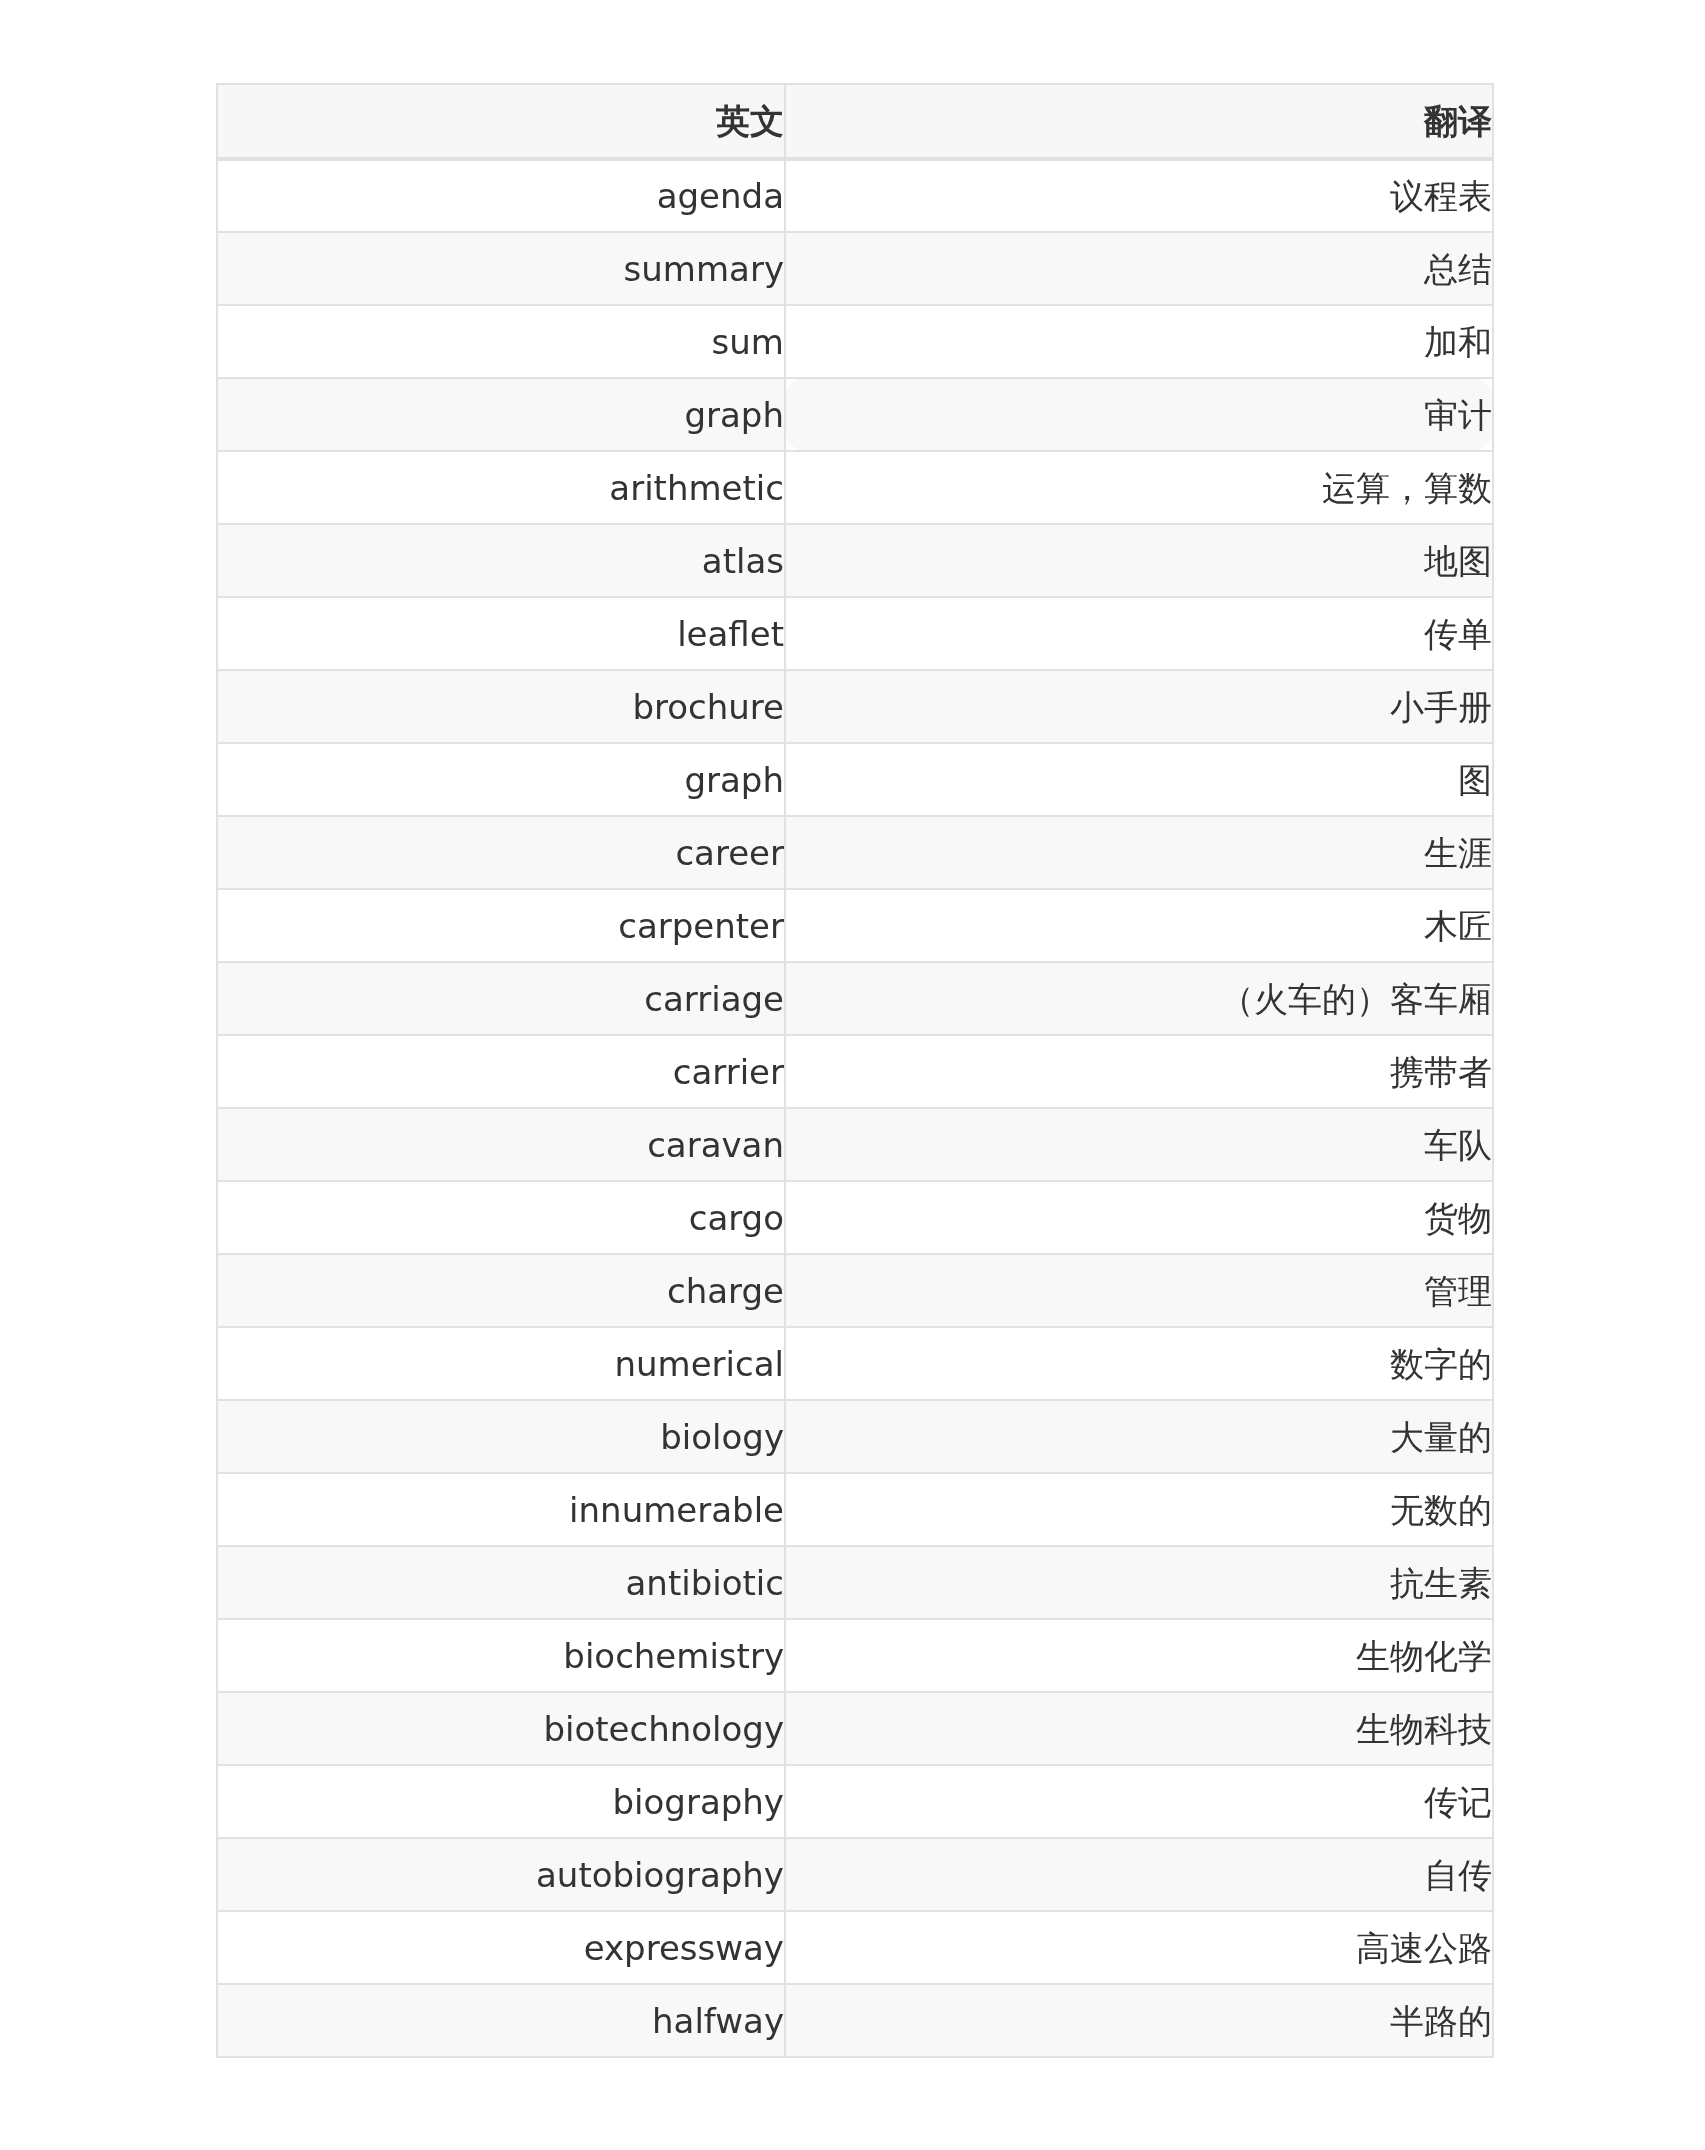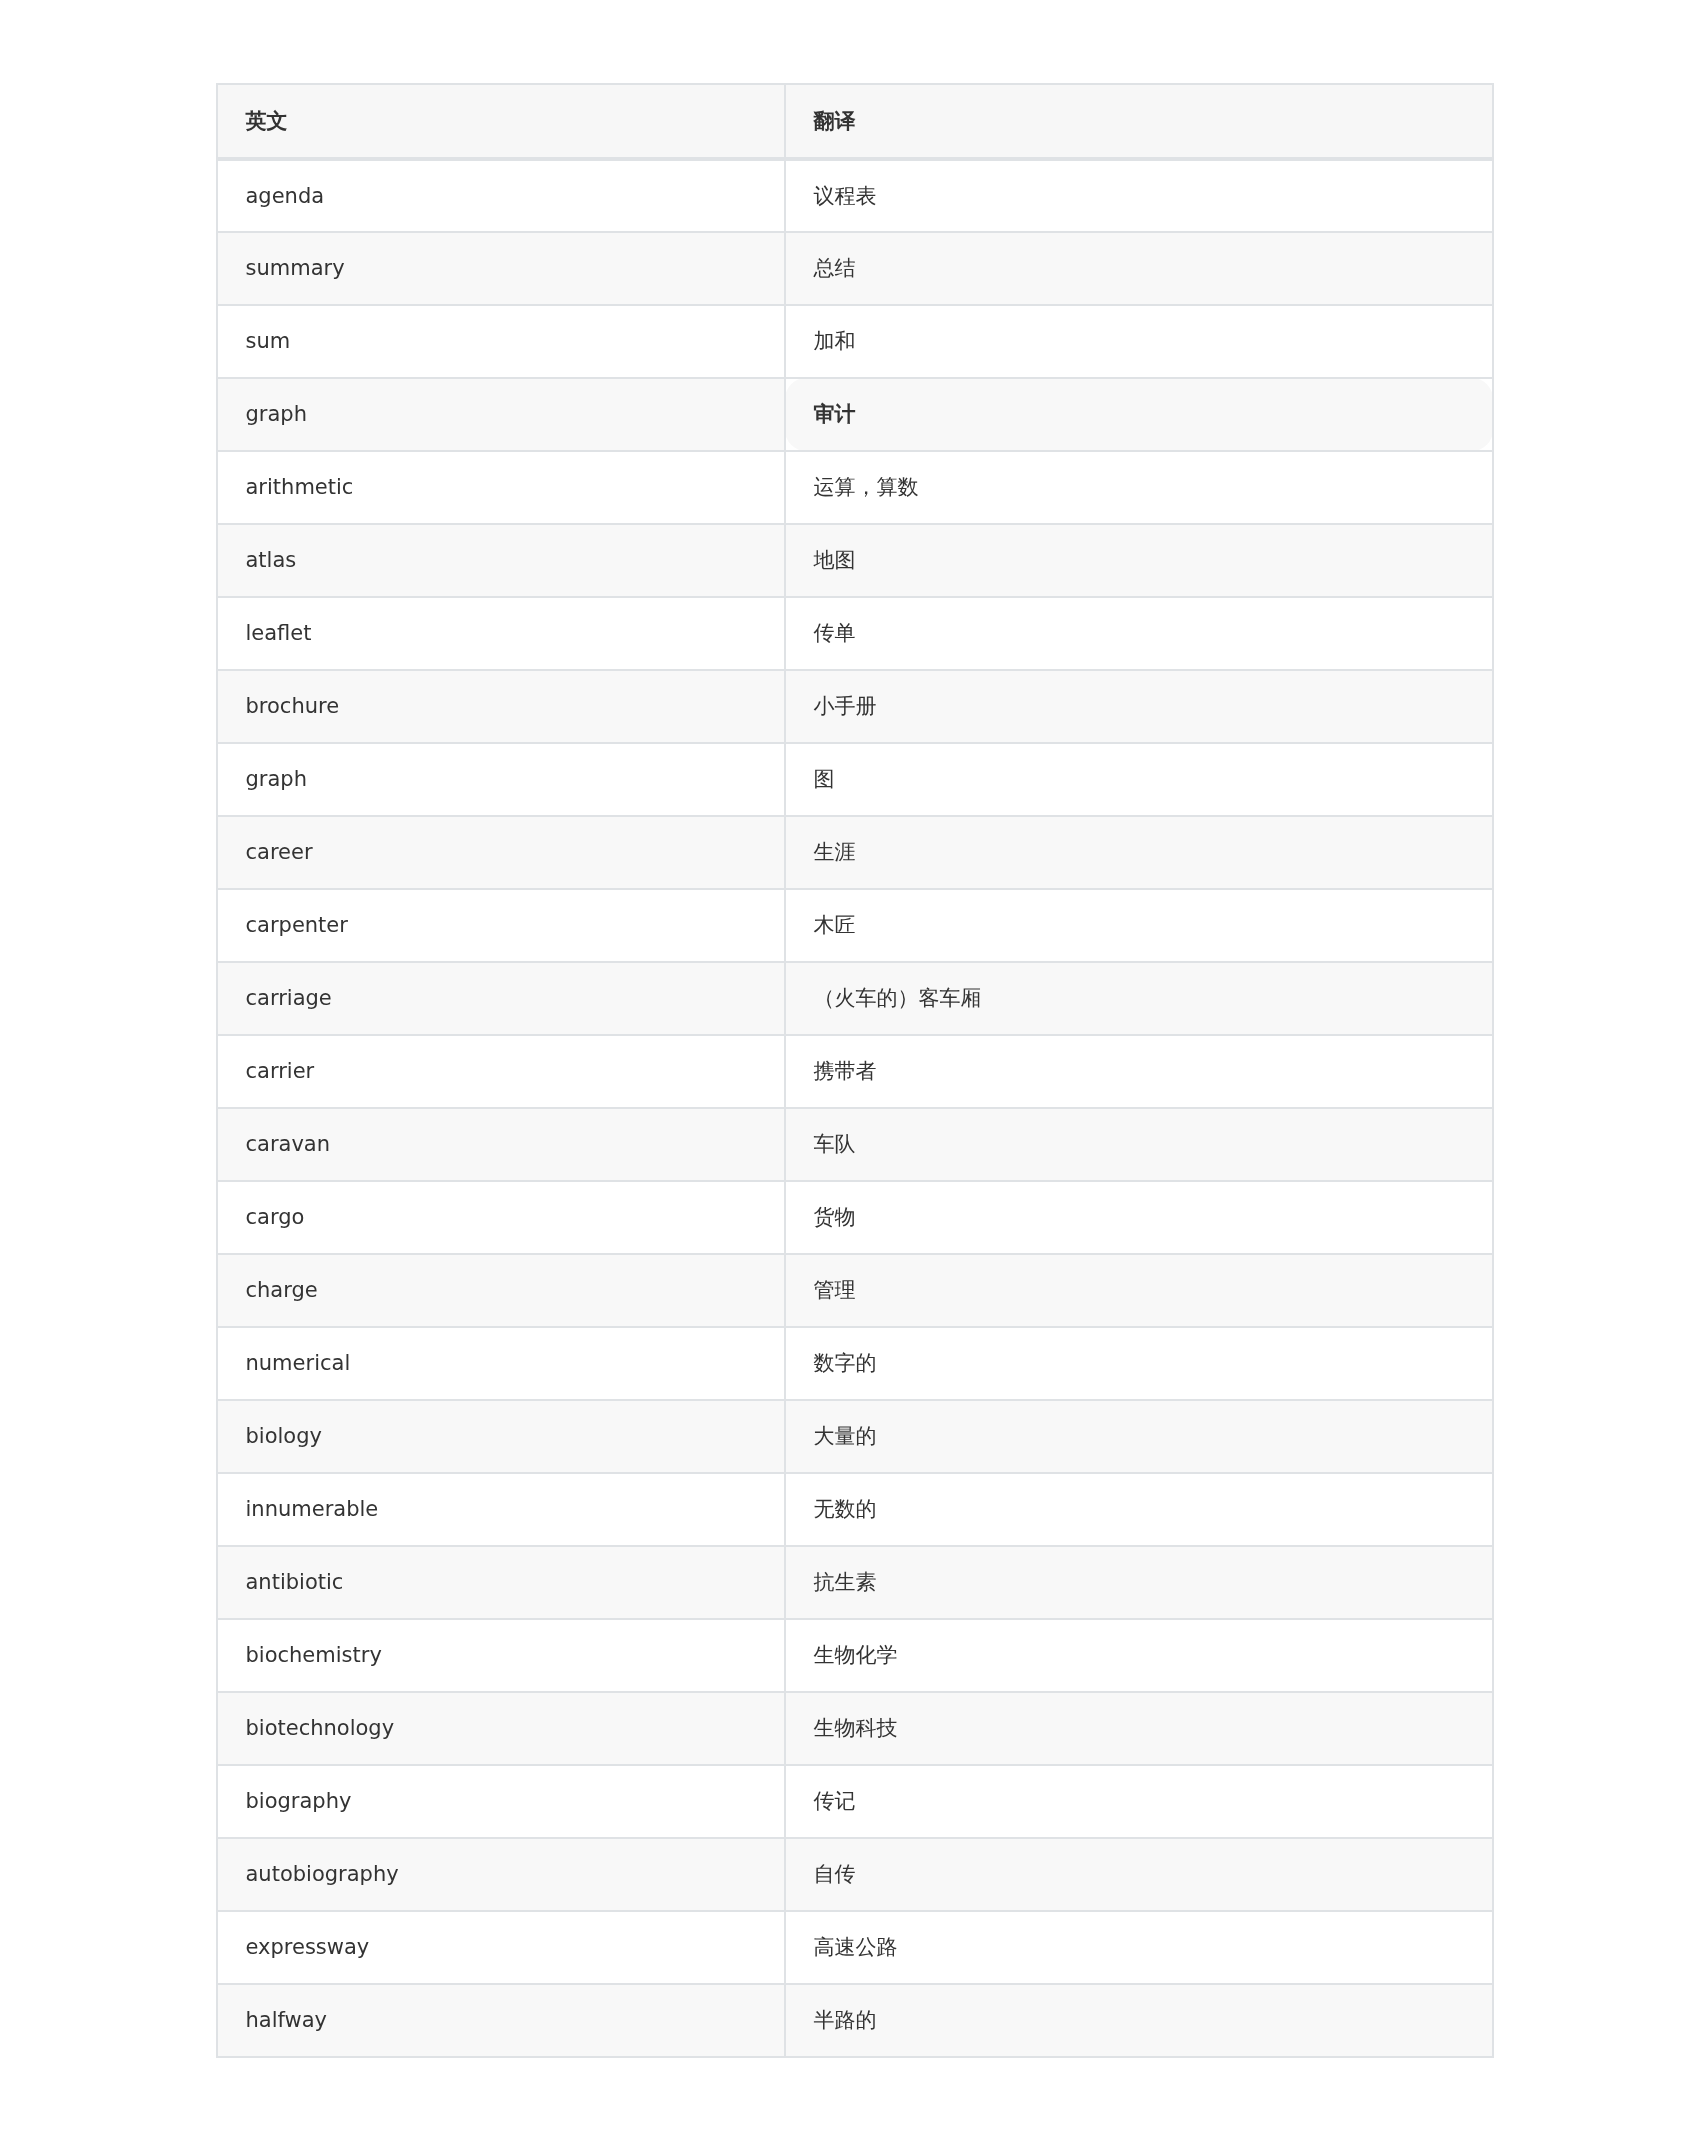--- a/index.html
+++ b/index.html
@@ -30,41 +30,41 @@
     border-collapse: collapse;
     table-layout: fixed;
     border: 2.6px solid #dfe2e5;
   }
   table.vocab col.c-en { width: 568px; }
   table.vocab col.c-zh { width: 708px; }
   table.vocab th,
   table.vocab td {
     border: 2.6px solid #dfe2e5;
     padding: 0 0 0 27.5px;
-    text-align: left;
+    text-align: right;
     vertical-align: middle;
-    font-size: 21px;
+    font-size: 34px;
     line-height: 1;
     white-space: nowrap;
     overflow: hidden;
     box-sizing: border-box;
     margin-top: 8px;
   }
   table.vocab thead th {
     height: 75px;
     background: #f7f7f7;
     font-weight: bold;
     border-bottom-width: 4.7px;
   }
   table.vocab tbody td {
     height: 73px;
   }
   table.vocab tbody tr:nth-child(odd) td { background: #ffffff; }
   table.vocab tbody tr:nth-child(even) td { background: #f8f8f8; }
-  .bold { font-weight: bold; border-radius: 21px; }
+  .bold { font-weight: normal; border-radius: 21px; }
 </style>
 </head>
 <body>
 
 <div class="page">
   <table class="vocab">
     <colgroup>
       <col class="c-en">
       <col class="c-zh">
     </colgroup>

